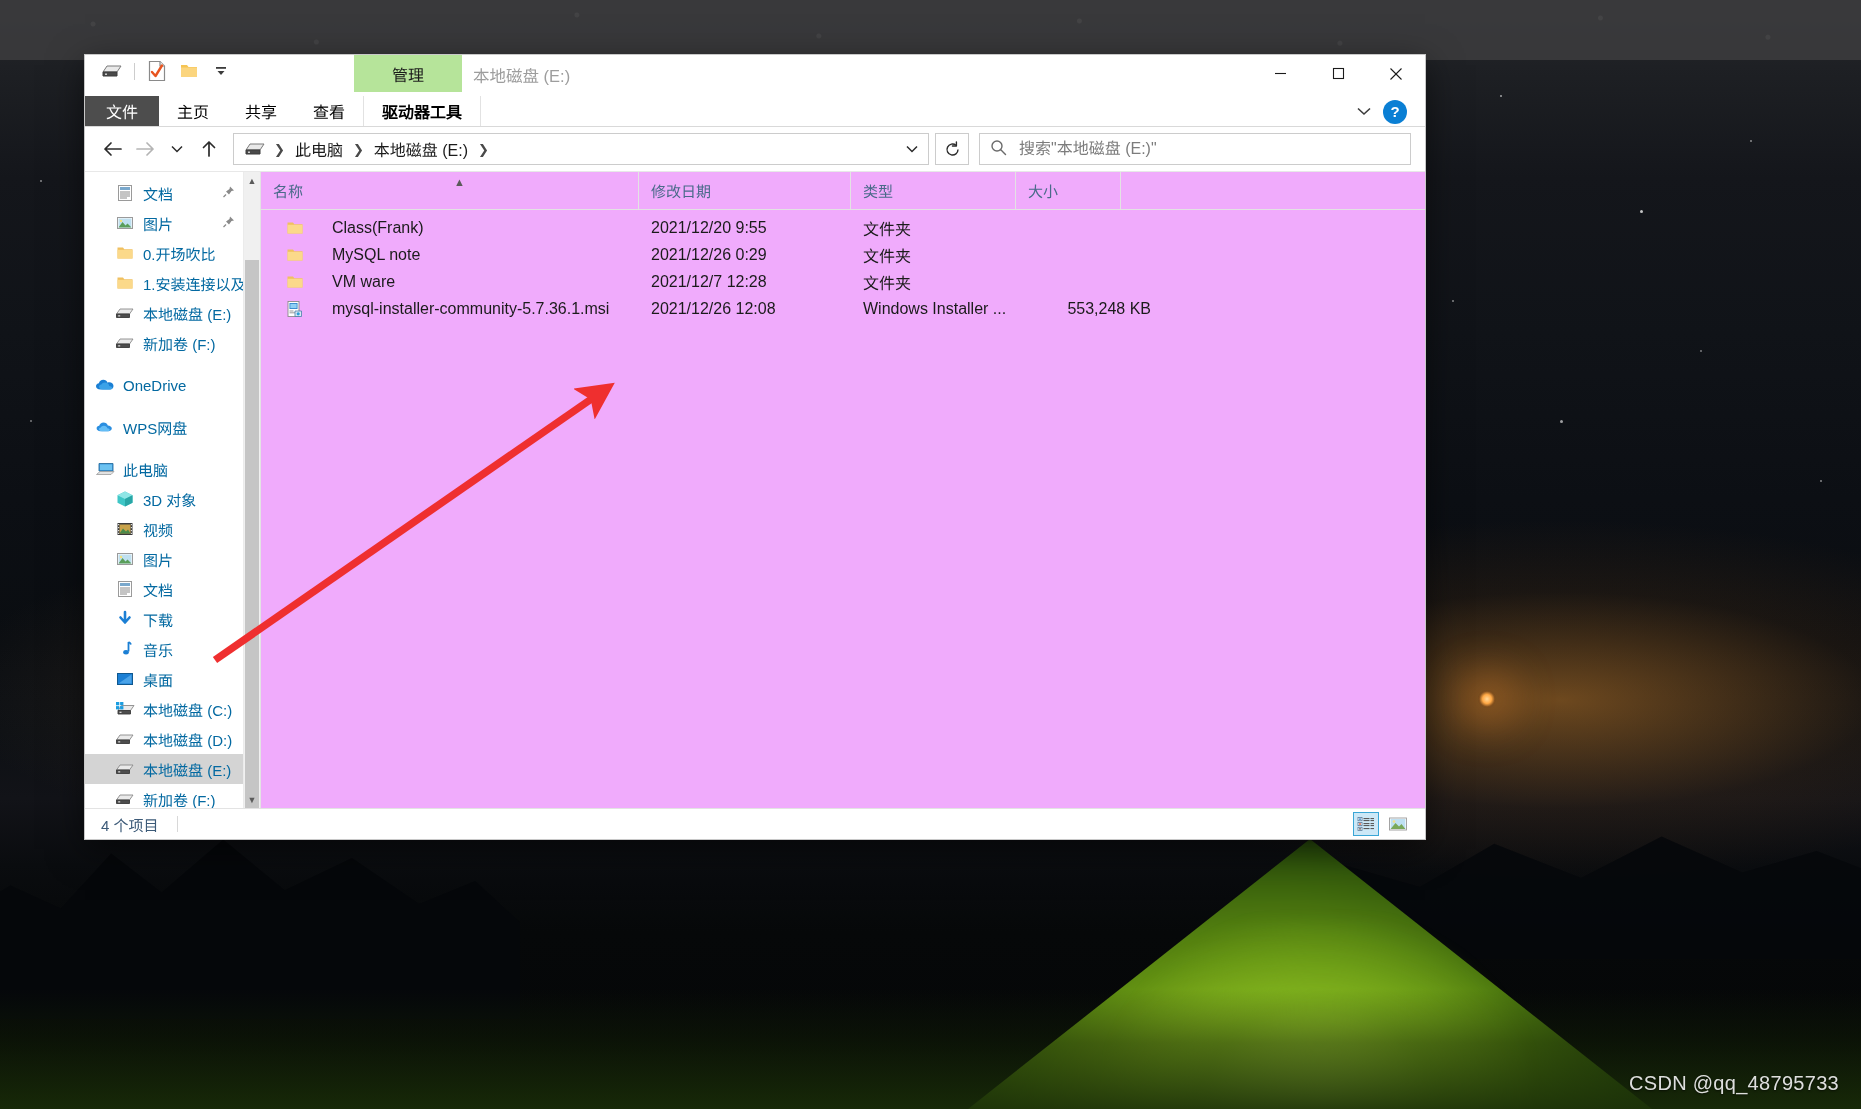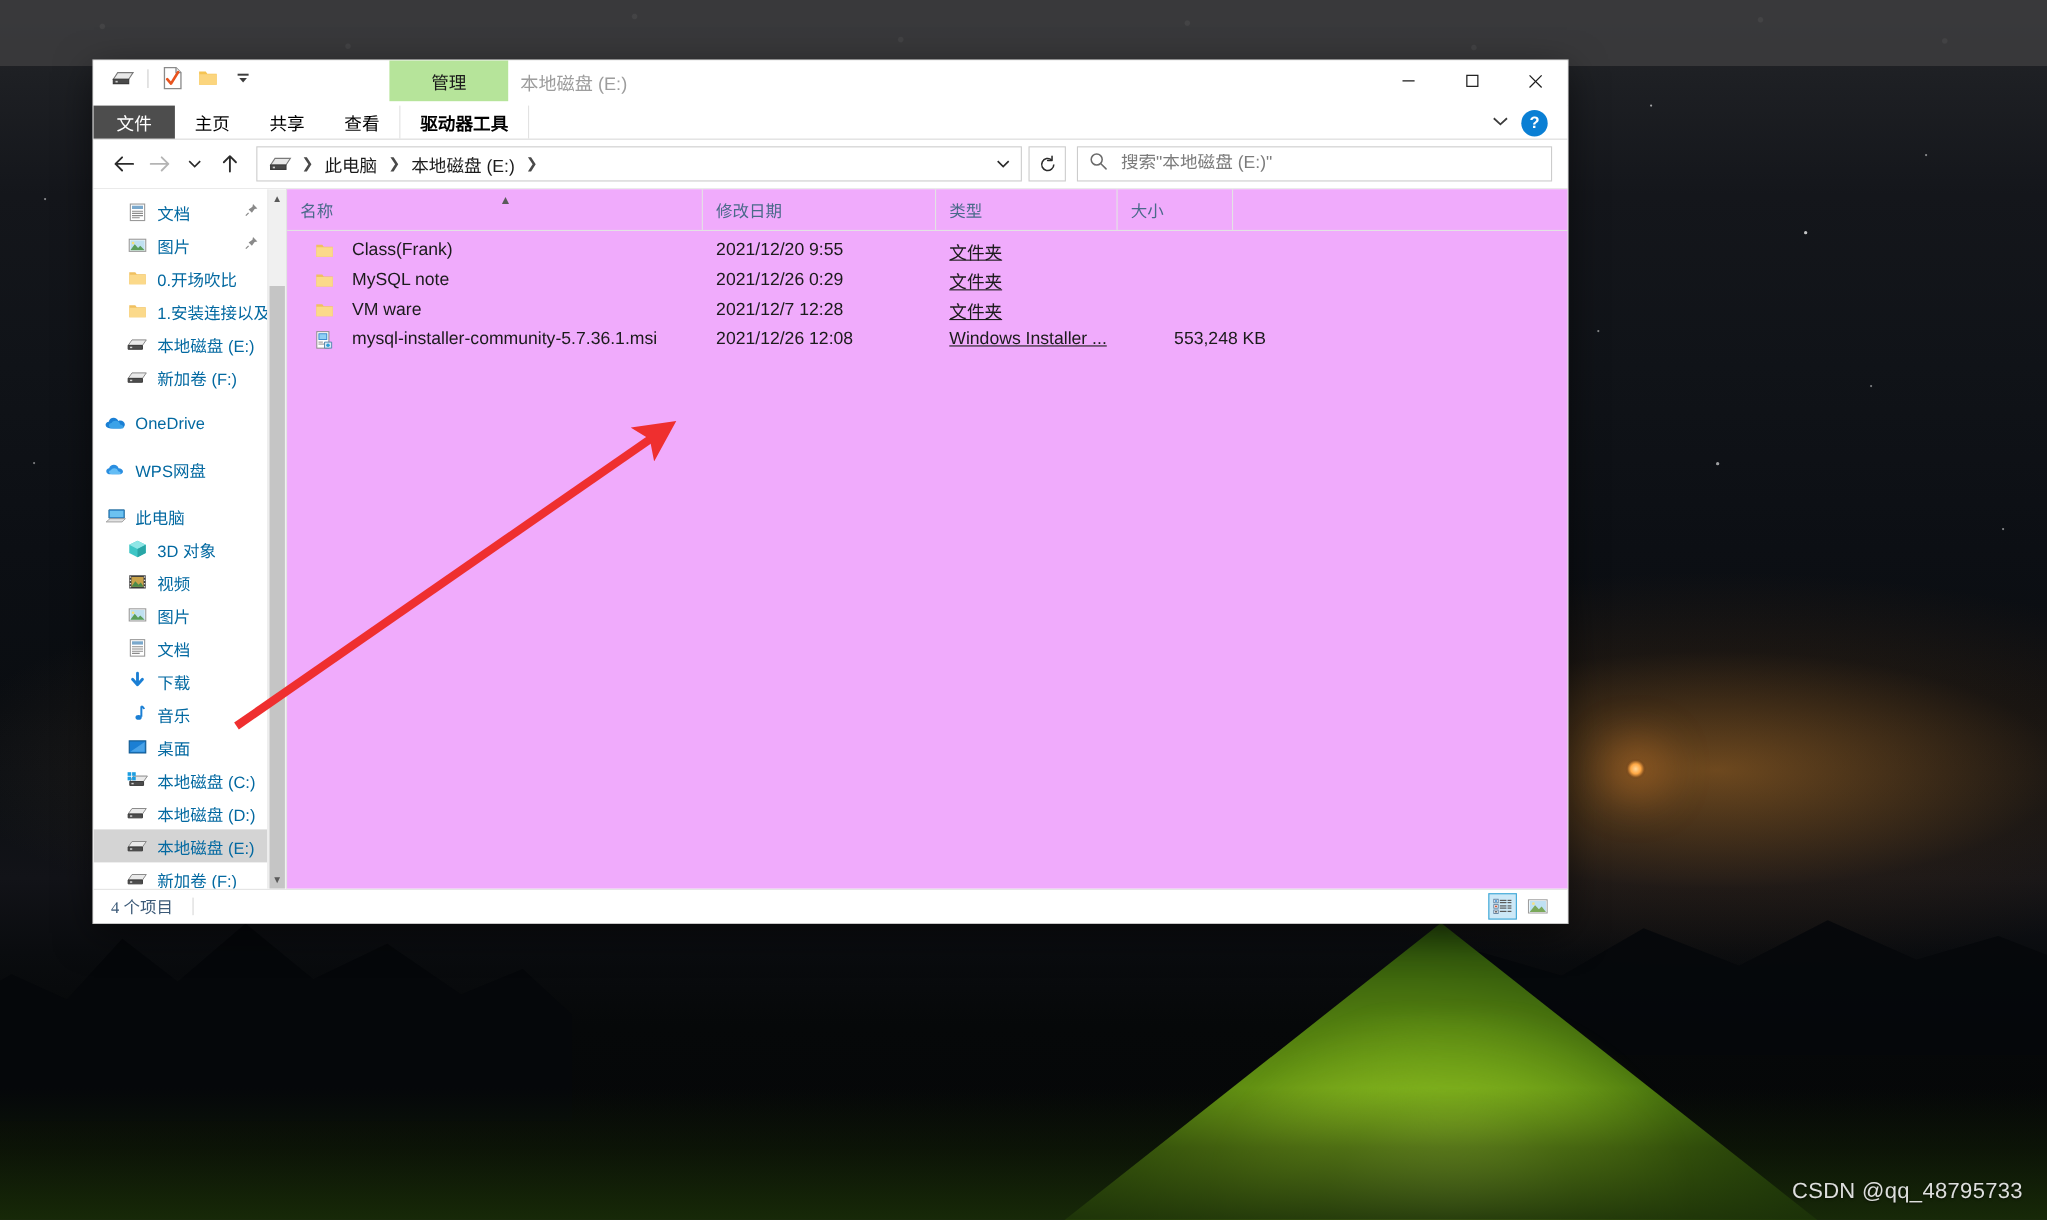--- a/index.html
+++ b/index.html
@@ -355,37 +355,36 @@
   }
 
   #filelist { flex: 1; overflow: hidden; padding-top: 4px; }
   .row {
     height: 27px;
     display: flex; align-items: center;
     font-size: 16px; color: #1b1b1b;
     cursor: default;
   }
   .cell { padding-left: 12px; white-space: nowrap; overflow: hidden; }
-  .cell.name { width: 378px; display: flex; align-items: center; gap: 15px; padding-left: 24px; }
+  .cell.name { width: 378px; display: flex; align-items: center; gap: 27px; padding-left: 24px; }
   .cell.date { width: 212px; }
-  .cell.type { width: 165px; text-decoration: underline; }
+  .cell.type { width: 165px; }
   .cell.size { width: 105px; text-align: right; padding-left: 0; padding-right: 18px; margin-left: 48px; }
   .file-ico { width: 20px; height: 20px; flex: none; display: flex; align-items: center; justify-content: center; }
 
   
   #statusbar {
     height: 31px;
     border-top: 1px solid #e3e3e3;
     display: flex; align-items: center;
     padding-left: 16px;
     font-size: 15px; color: #3c5a78;
     flex: none;
     background: #fff;
     position: relative;
-    font-family: Liberation Serif, serif;
   }
   #status-sep {
     width: 1px; height: 16px; background: #d8d8d8; margin-left: 18px;
   }
   #viewbtns {
     position: absolute; right: 14px; top: 50%;
     transform: translateY(-50%);
     display: flex; gap: 6px;
   }
   .viewbtn {

